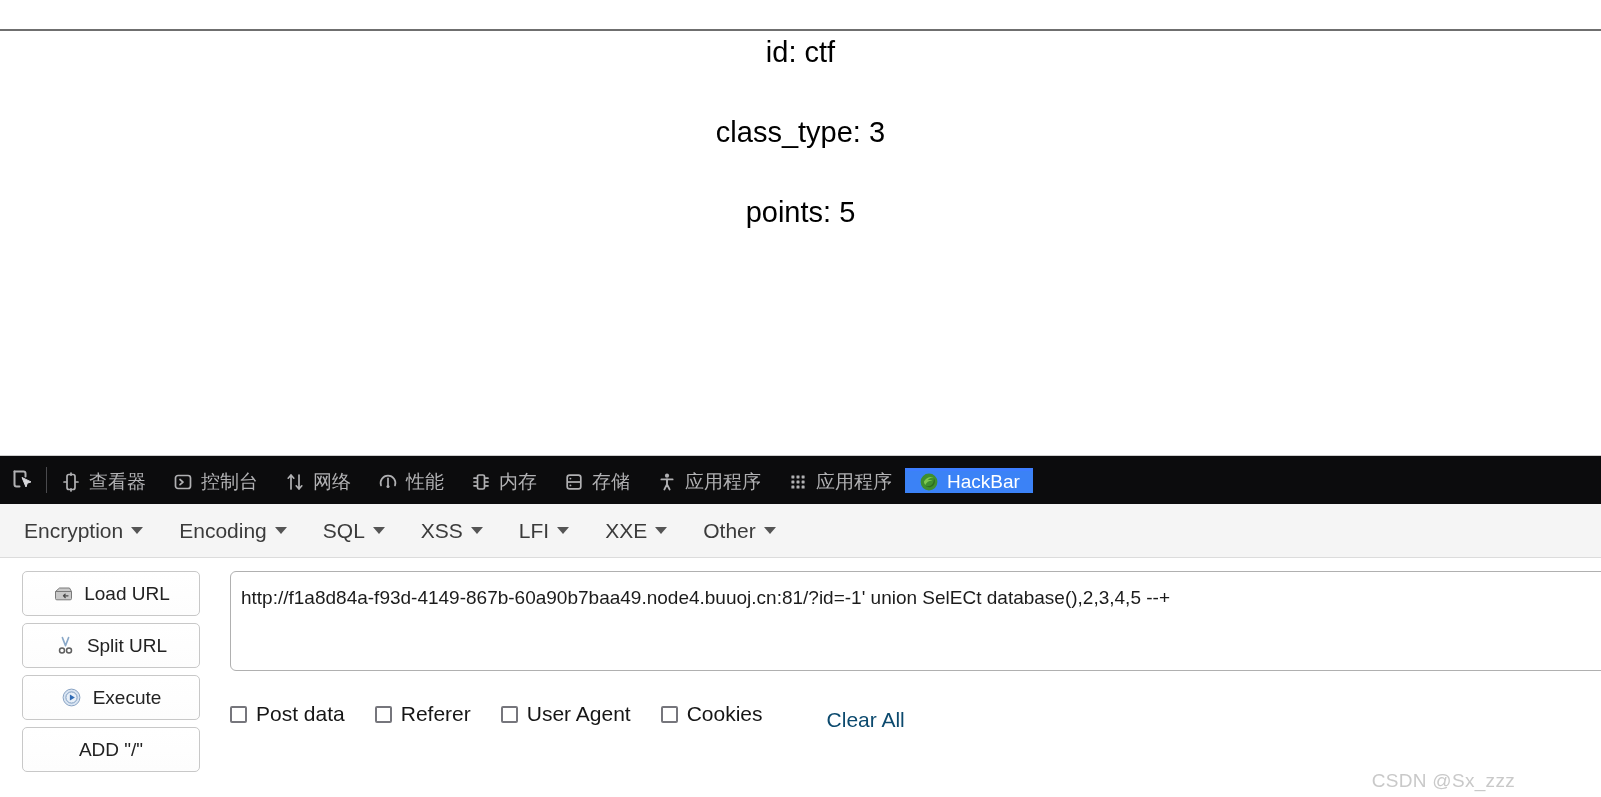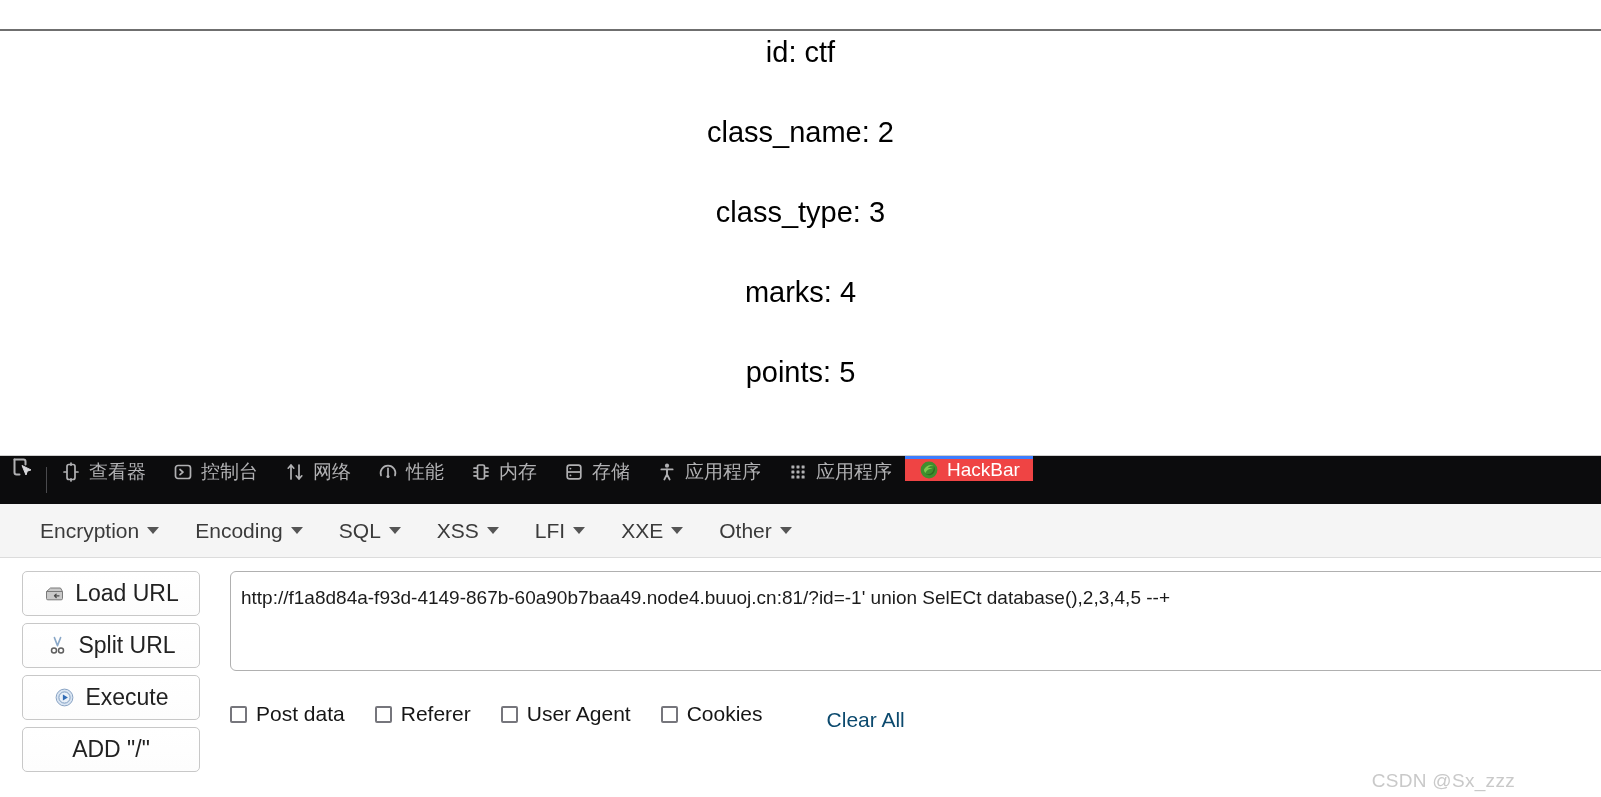--- a/index.html
+++ b/index.html
@@ -41,21 +41,21 @@
     background: #f9f9fa;
     border-top: 1px solid #cfcfcf;
   }
 
   
   .dt-tabs {
     position: relative;
     height: 48px;
     background: #0c0c0d;
     display: flex;
-    align-items: flex-start;
+    align-items: center;
     overflow: hidden;
   }
   .dt-picker {
     width: 46px; display: flex; align-items: center; justify-content: center;
     flex: 0 0 auto;
   }
   .dt-sep {
     width: 1px; align-self: center; height: 26px; background: #4a4a4d; flex: 0 0 auto;
   }
   .dt-tab {
@@ -65,32 +65,32 @@
     font-size: 19px;
     white-space: nowrap;
     flex: 0 0 auto;
     position: relative;
     border-top: 3px solid transparent;
   }
   .dt-tab .tab-ico { display: flex; align-items: center; justify-content: center; width: 22px; height: 22px; flex: 0 0 auto;}
   .dt-tab.active {
     color: #ffffff;
     border-top: 3px solid #3d7eff;
-    background: #ef4444;
+    background: #3b82f6;
   }
   .dt-tab.active .tab-label { color: #ffffff; }
 
   
   .hb-menubar {
     height: 54px;
     background: #f5f5f5;
     border-bottom: 1px solid #dcdcdc;
     display: flex;
     align-items: center;
-    padding-left: 40px;
+    padding-left: 24px;
     gap: 0;
   }
   .hb-menu {
     display: flex; align-items: center; gap: 8px;
     padding: 0 22px 0 0;
     margin-right: 14px;
     font-size: 21px;
     color: #3b3b3b;
     cursor: default;
   }
@@ -115,21 +115,21 @@
     padding-left: 22px;
     display: flex; flex-direction: column; gap: 7px;
   }
   .hb-btn {
     height: 45px;
     border: 1px solid #c8c8c8;
     border-radius: 5px;
     background: linear-gradient(#ffffff, #fdfdfd);
     display: flex; align-items: center; justify-content: center;
     gap: 10px;
-    font-size: 23px;
+    font-size: 19px;
     color: #222;
     cursor: pointer;
   }
   .hb-btn .b-ico { width: 22px; height: 22px; flex: 0 0 auto; display:flex; align-items:center; justify-content:center;}
 
   .hb-right {
     flex: 1 1 auto;
     padding-left: 30px;
     display: flex; flex-direction: column;
   }
@@ -181,23 +181,21 @@
 </style>
 </head>
 <body>
 
 <div id="app">
 
   <div class="page-viewport">
     <div class="page-hr"></div>
     <div class="page-lines" id="page-lines">
         <div class="page-line">id: ctf</div>
-        <div class="page-line">class_name: 2</div>
         <div class="page-line">class_type: 3</div>
-        <div class="page-line">marks: 4</div>
         <div class="page-line">points: 5</div>
       </div>
   </div>
 
   <div class="devtools">
 
     <div class="dt-tabs" id="dt-tabs">
       <div class="dt-picker">
         <svg width="24" height="24" viewBox="0 0 24 24">
           <path d="M3.5 3.5h9a2 2 0 0 1 2 2v3" fill="none" stroke="#b1b1b3" stroke-width="2" stroke-linecap="round"></path>

